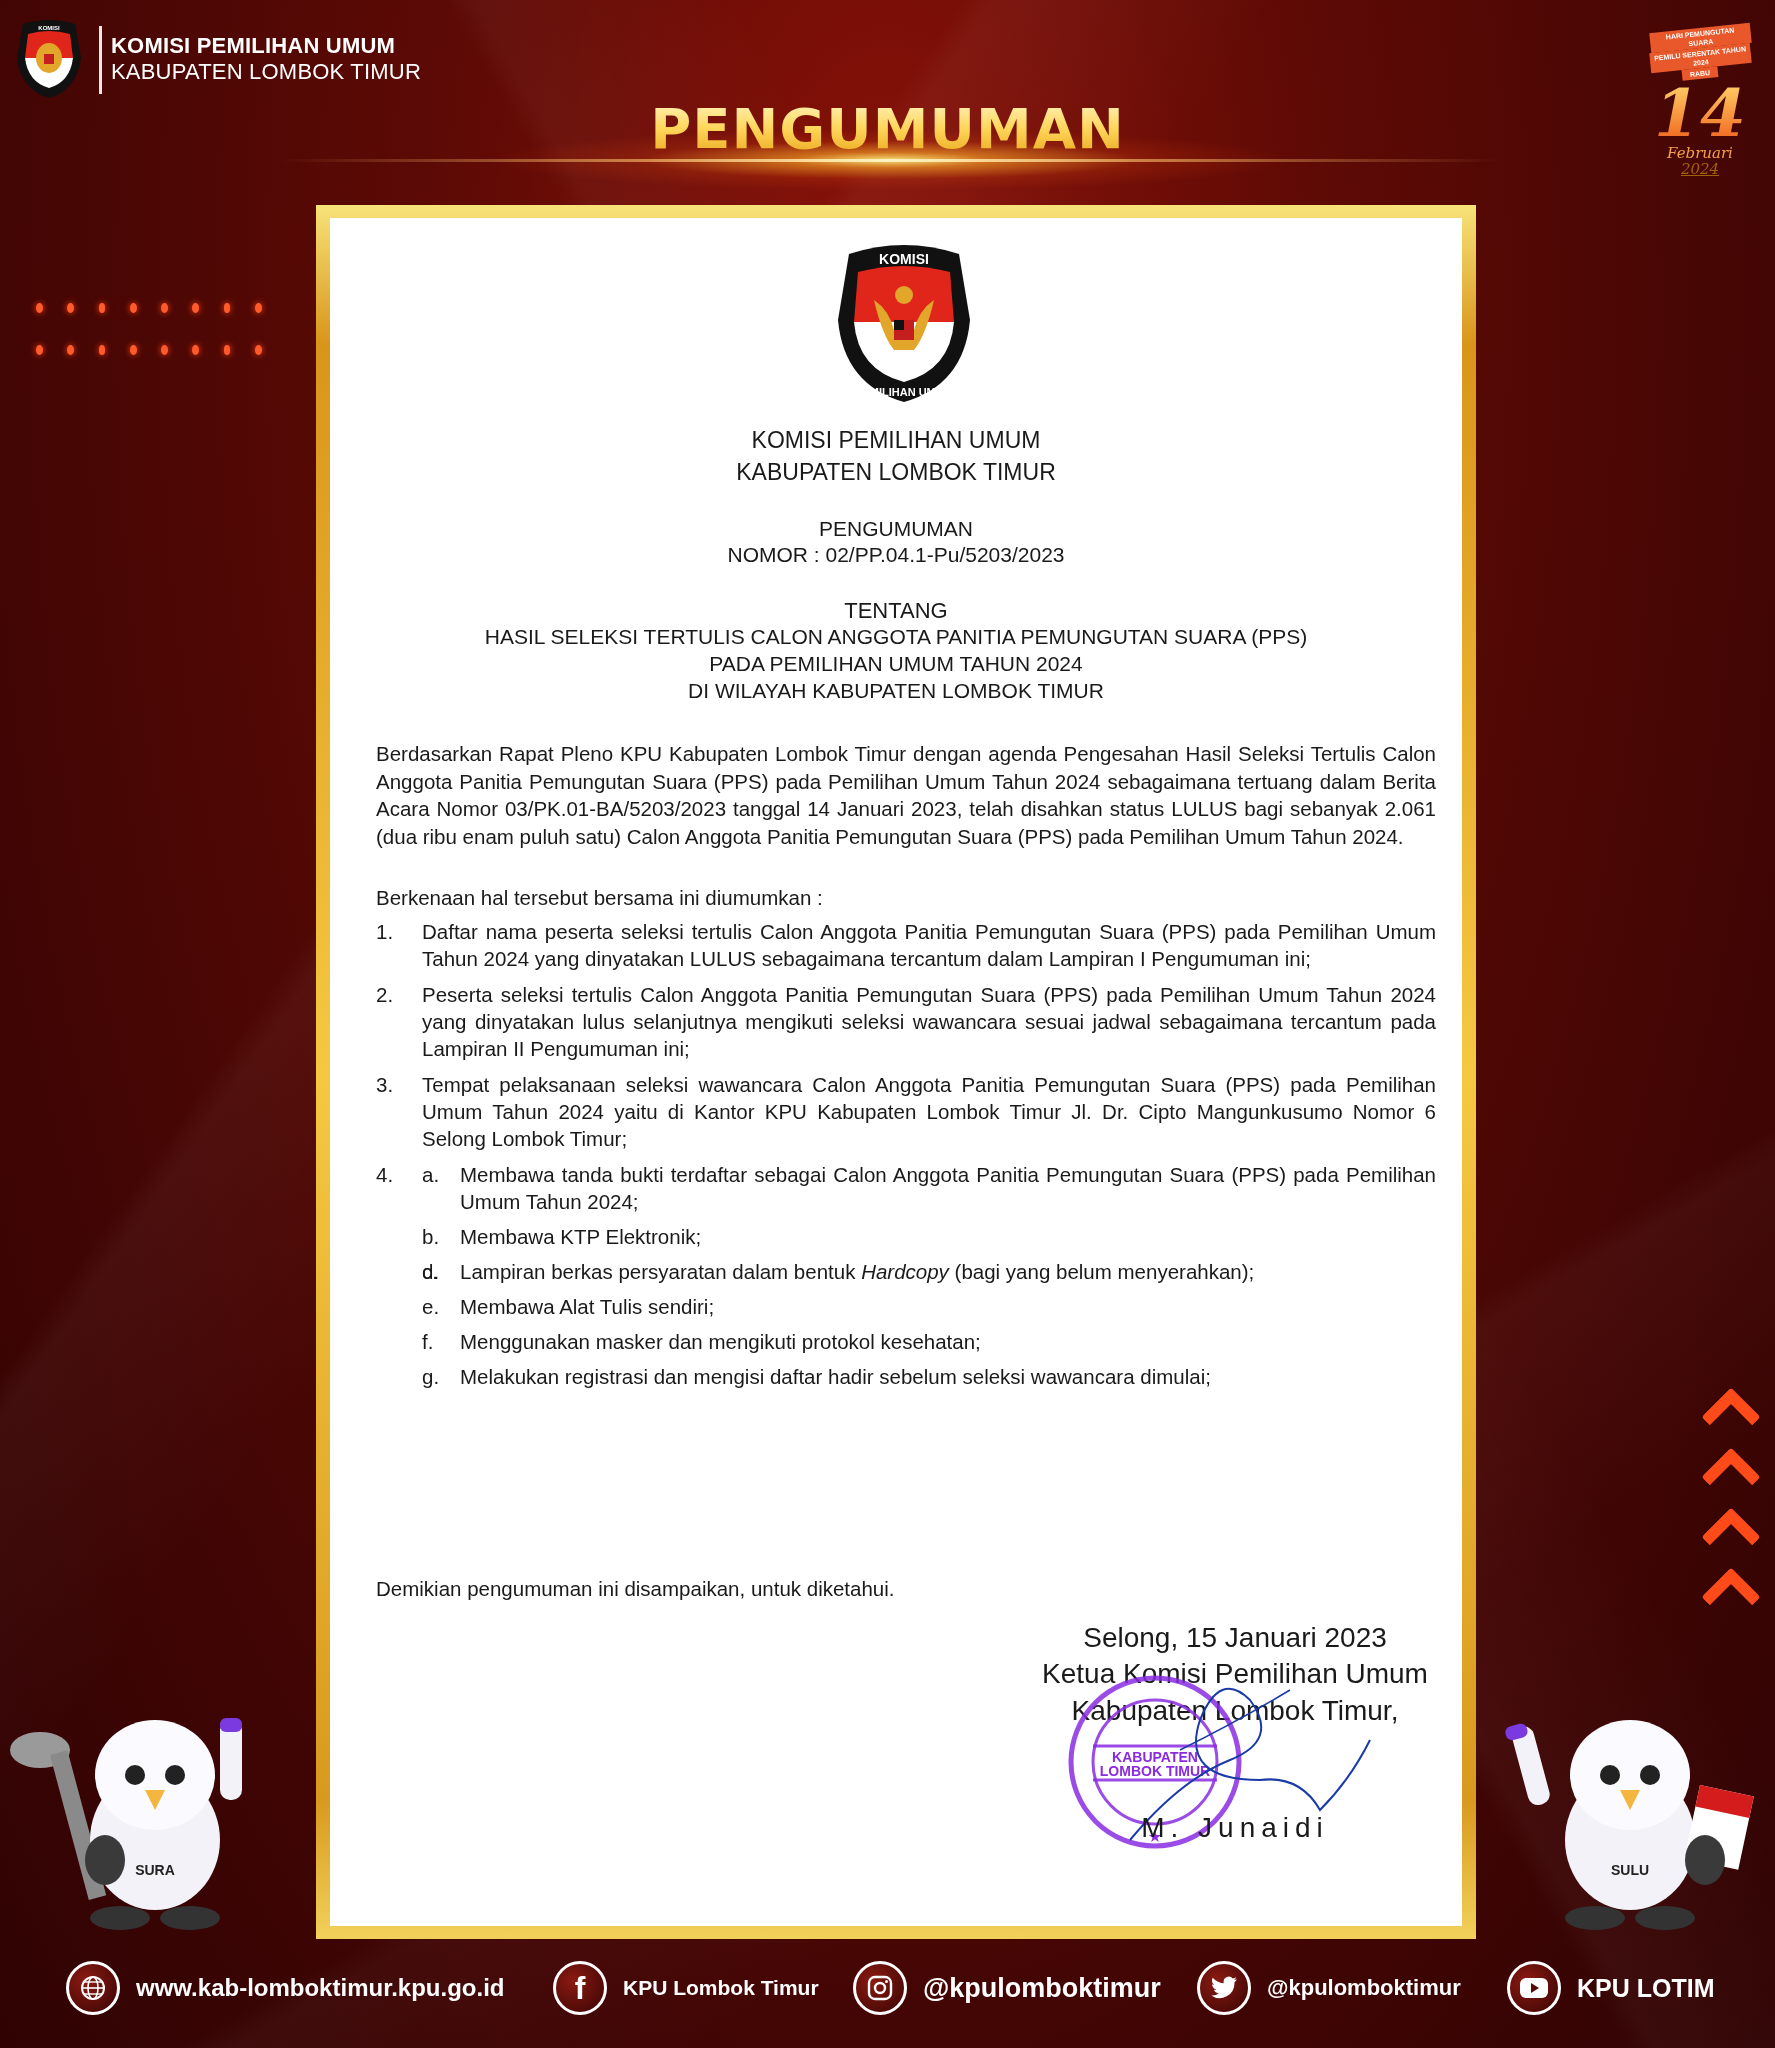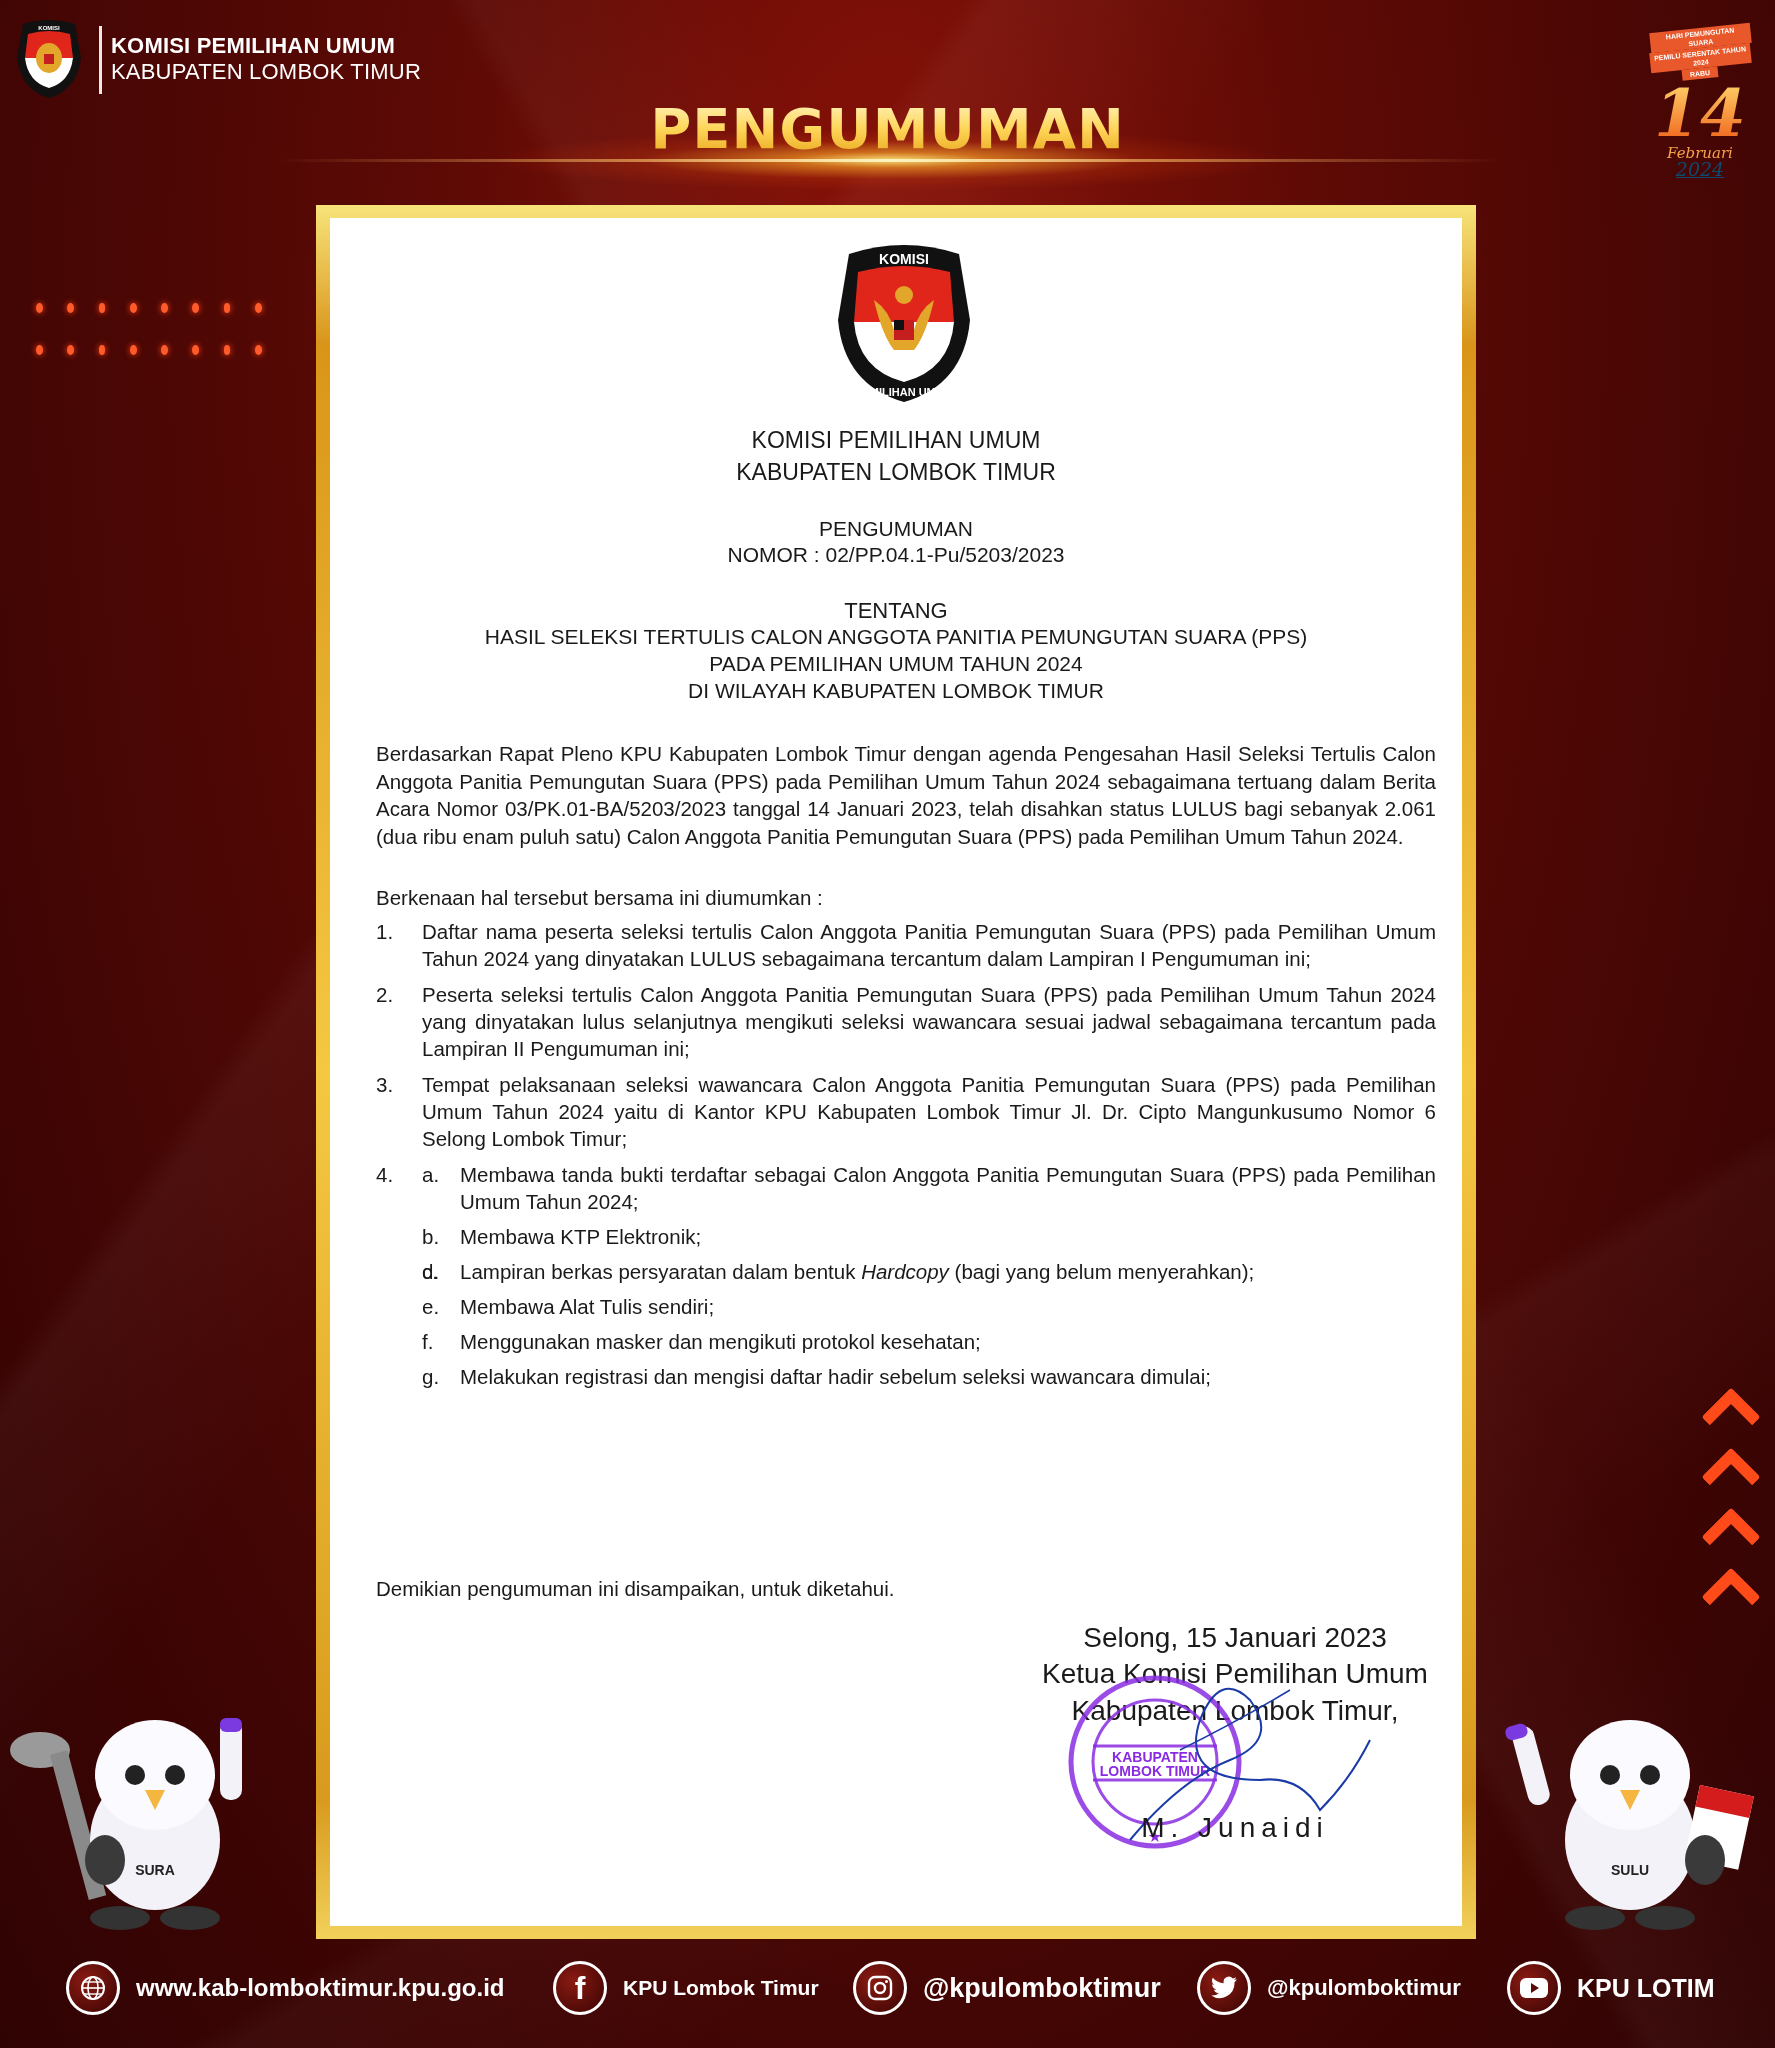--- a/index.html
+++ b/index.html
@@ -32,21 +32,21 @@
     color:#ffe27a;
     background: linear-gradient(180deg, #fff6c8 0%, #ffd65a 50%, #e6a317 100%);
     -webkit-background-clip:text; background-clip:text; -webkit-text-fill-color:transparent;
   }
   
   .badge { position:absolute; left:1640px; top:28px; width:120px; height:150px; text-align:center; }
   .badge-banner { display:block; margin:0 auto; background:#e8582a; color:#fff; font-size:7px; font-weight:bold; line-height:9px; padding:1px 3px; transform:rotate(-6deg); width:95px; }
   .badge-num { display:block; font-family:"DejaVu Serif", serif; font-style:italic; font-weight:bold; font-size:66px; color:#f38a1e; line-height:64px; margin-top:2px;
     background: linear-gradient(180deg,#ffd36a,#f0601a); -webkit-background-clip:text; background-clip:text; -webkit-text-fill-color:transparent; }
   .badge-month { display:block; font-family:"DejaVu Serif", serif; font-style:italic; font-size:15px; color:#f7a24a; line-height:16px; }
-  .badge-year { display:block; font-family:"DejaVu Serif", serif; font-style:italic; font-size:19px; color:#0c4a6e; line-height:16px;text-decoration:underline; }
+  .badge-year { display:block; font-family:"DejaVu Serif", serif; font-style:italic; font-size:15px; color:#a16207; line-height:16px;text-decoration:underline; }
   
   .dots { position:absolute; left:36px; top:303px; width:250px; }
   .dot-row { display:flex; gap:0; height:42px; }
   .dot { width:10px; height:10px; border-radius:50%; background:#ff5a2a; box-shadow:0 0 6px #ff4010; margin-right:24.3px; }
   
   .chevrons { position:absolute; left:1700px; top:1378px; width:50px; }
   .chev { width:30px; height:30px; border-left:12px solid #ff4b1a; border-top:12px solid #ff4b1a; transform:rotate(45deg); margin:18px 0 6px 10px; border-radius:4px; }
   
   .frame {
     position:absolute; left:316px; top:205px; width:1160px; height:1734px;

